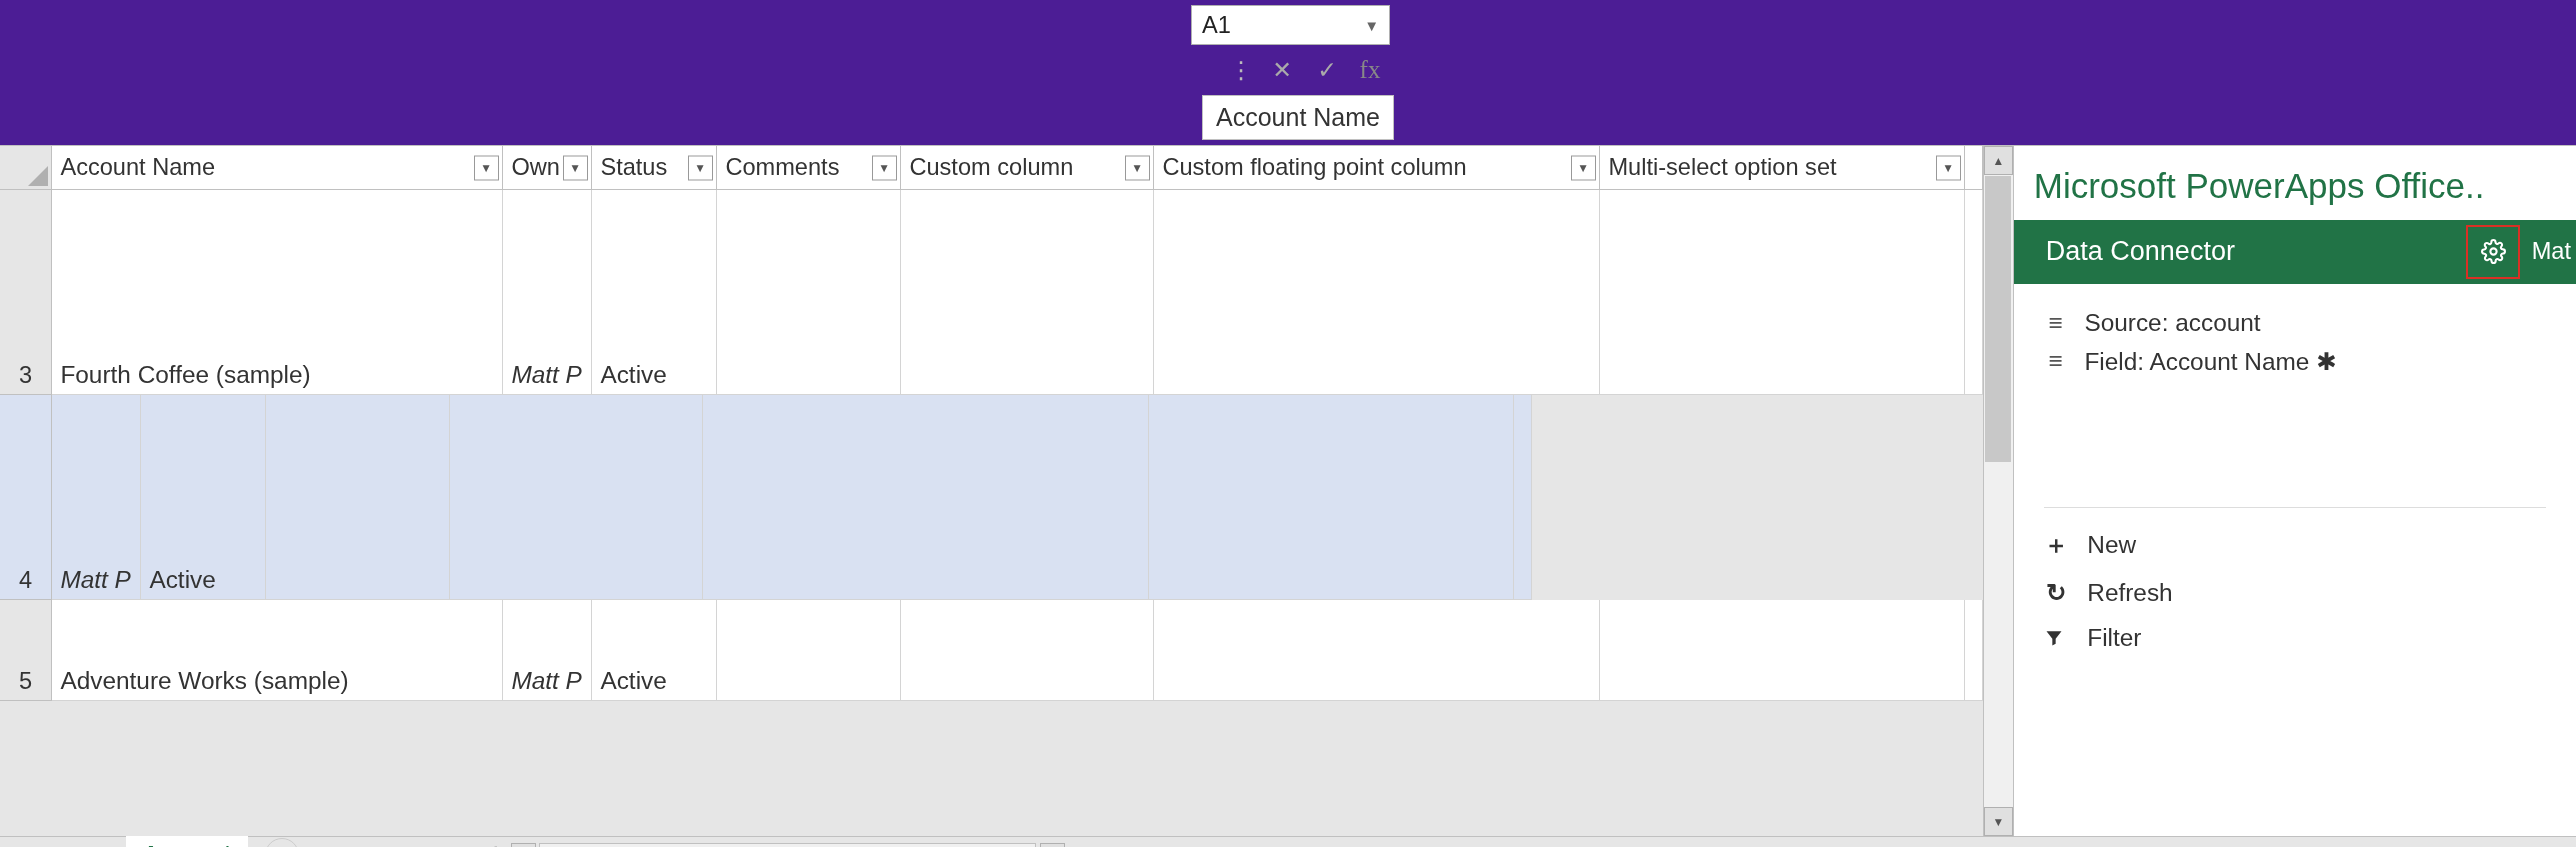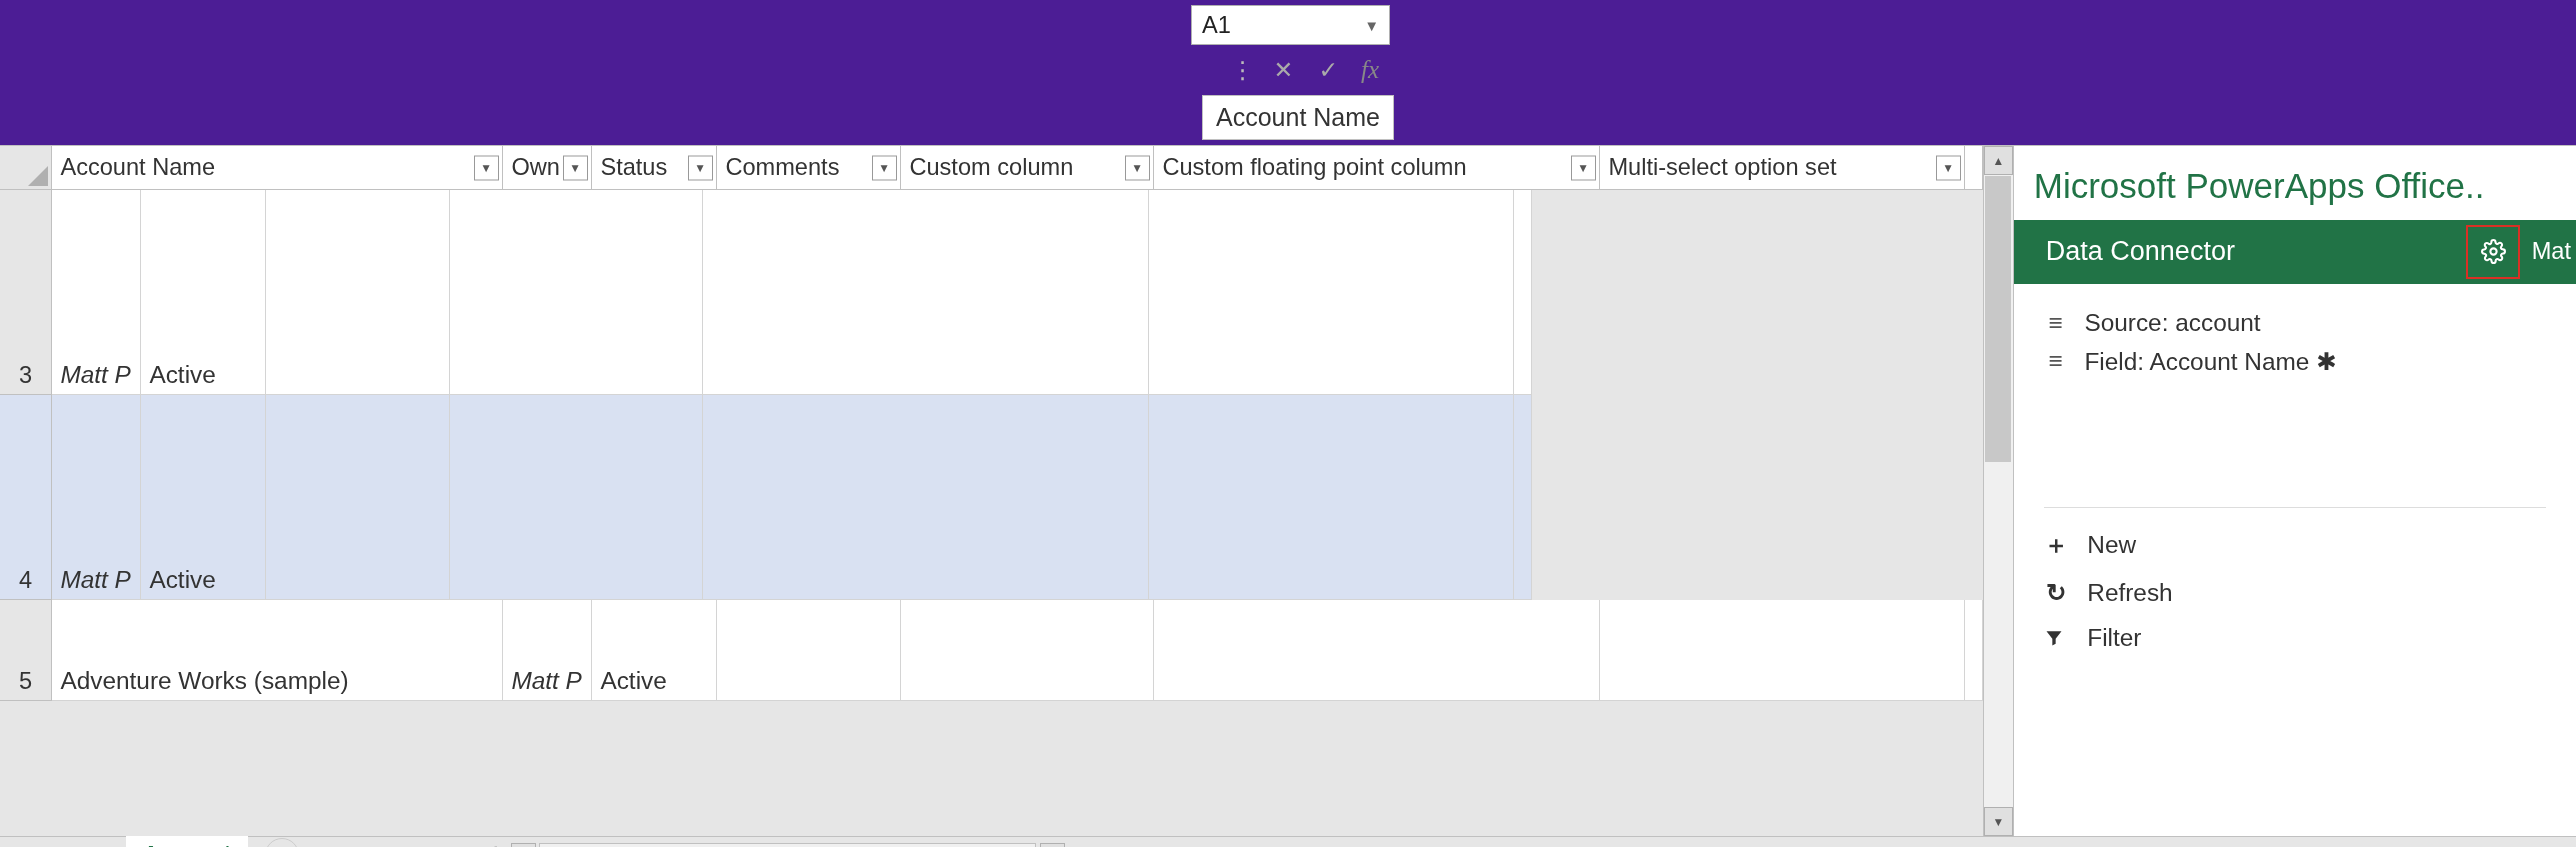--- a/index.html
+++ b/index.html
@@ -4,21 +4,21 @@
 <style>
 * { box-sizing: border-box; margin: 0; padding: 0; font-family: 'Segoe UI', Tahoma, sans-serif; }
 body { background: #e6e6e6; width: 2576px; height: 848px; overflow: hidden; font-size: 23.6px; }
 
 .formula-bar { display: flex; align-items: center; background: #4c1d95; border-bottom: 0.8px solid #c0c0c0; height: 146px; flex-direction: column; }
 .name-box { width: 199px; height: 40px; background: #fff; border: 0.8px solid #b0b0b0; display: flex; align-items: center; padding: 0 10px; position: relative; margin: 5px 0 0 5px; }
 .name-box-text { flex: 1; font-size: 23.6px; color: #222; }
 .name-box-arrow { color: #666; font-size: 15px; }
 .formula-controls { display: flex; align-items: center; margin-left: 37px; height: 40px; margin-top: 5px; }
 .formula-btn { width: 45px; height: 40px; display: flex; align-items: center; justify-content: center; color: #aaa; font-size: 23.6px; }
-.fx-label { font-style: italic; font-family: 'Times New Roman', serif; color: #888; font-size: 25px; margin: 0 10px; }
+.fx-label { font-family: 'Times New Roman', serif; color: #888; font-size: 25px; margin: 0 10px; }
 .formula-input { flex: 1; background: #fff; border: 0.8px solid #c0c0c0; height: 135px; margin: 5px 5px 5px 25px; padding: 6.7px 13.5px; font-size: 25px; color: #333; }
 
 .main-area { display: flex; height: 690px; }
 .spreadsheet { flex: 1; display: flex; flex-direction: column; background: #e6e6e6; }
 
 .col-headers { display: flex; background: #e6e6e6; }
 .corner-cell { width: 52px; height: 44px; border-right: 0.8px solid #c0c0c0; border-bottom: 0.8px solid #c0c0c0; background: #e6e6e6; position: relative; }
 .corner-cell::after { content: ''; position: absolute; right: 3.4px; bottom: 3.4px; border-style: solid; border-width: 0 0 20px 20px; border-color: transparent transparent #b0b0b0 transparent; }
 .col-header { height: 44px; border-right: 0.8px solid #c0c0c0; border-bottom: 0.8px solid #c0c0c0; background: #fff; display: flex; align-items: center; padding: 0 8.4px; font-size: 23.6px; color: #333; position: relative; }
 .col-header .filter-btn { position: absolute; right: 3.4px; top: 50%; transform: translateY(-50%); width: 25px; height: 25px; border: 0.8px solid #999; background: #fff; display: flex; align-items: center; justify-content: center; font-size: 11.8px; color: #555; }
@@ -116,20 +116,21 @@
       <div class="col-header w-multi">
         <span>Multi-select option set</span>
         <div class="filter-btn">▼</div>
       </div>
       <div class="col-header w-last"></div>
     </div>
 
     <div id="rows-container">
         <div class="row h-tall">
           <div class="row-header h-tall">3</div>
+          <div class="cell w-acct h-tall">Fourth Coffee (sample)</div>
           <div class="cell w-own h-tall italic">Matt P</div>
           <div class="cell w-status h-tall">Active</div>
           <div class="cell w-comm h-tall"></div>
           <div class="cell w-cust h-tall"></div>
           <div class="cell w-float h-tall"></div>
           <div class="cell w-multi h-tall"></div>
           <div class="cell w-last h-tall"></div>
         </div>
         <div class="row h-tall selected">
           <div class="row-header h-tall">4</div>

